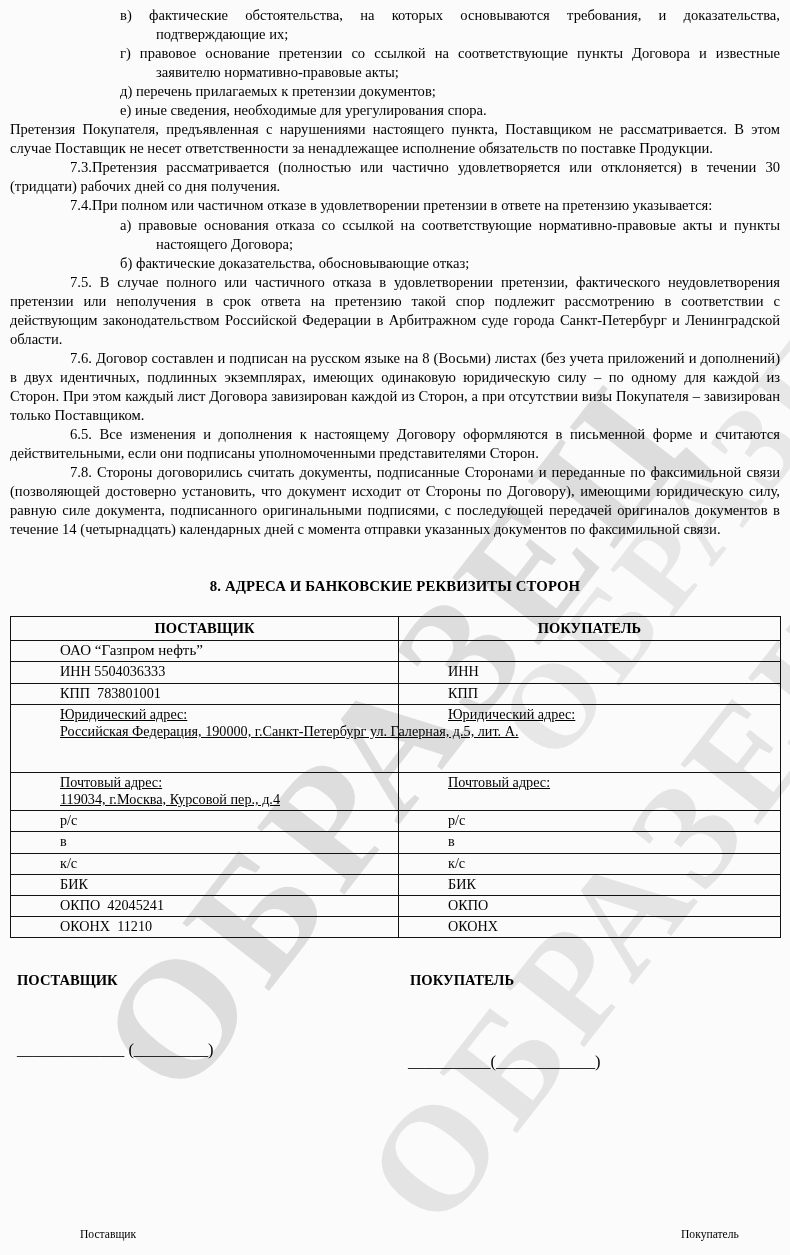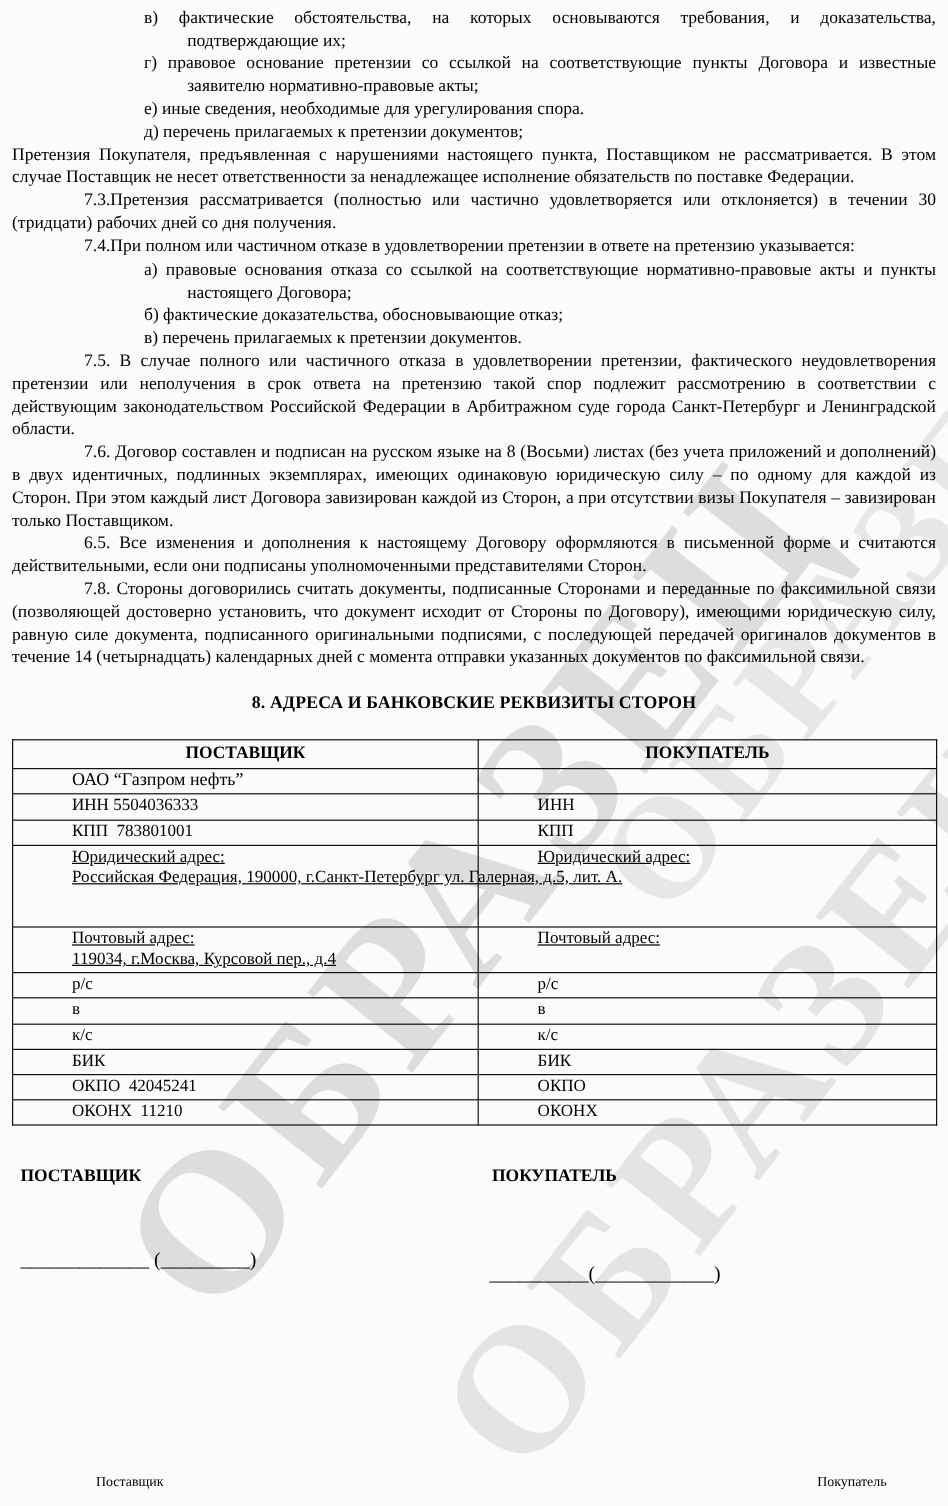--- a/index.html
+++ b/index.html
@@ -183,32 +183,31 @@
     <div class="wm wm-b">ОБРАЗЕЦ</div>
     <div class="wm wm-c">ОБРАЗЕЦ</div>
   </div>
 
   <div id="content">
 
     <div class="body-text">
 
       <p class="list-item">в) фактические обстоятельства, на которых основываются требования, и доказательства, подтверждающие их;</p>
       <p class="list-item">г) правовое основание претензии со ссылкой на соответствующие пункты Договора и известные заявителю нормативно-правовые акты;</p>
+      <p class="list-item">д) перечень прилагаемых к претензии документов;</p>
       <p class="list-item">е) иные сведения, необходимые для урегулирования спора.</p>
-      <p class="list-item">д) перечень прилагаемых к претензии документов;</p>
-
-      <p class="p-flush">Претензия Покупателя, предъявленная с нарушениями настоящего пункта, Поставщиком не рассматривается. В этом случае Поставщик не несет ответственности за ненадлежащее исполнение обязательств по поставке Федерации.</p>
+
+      <p class="p-flush">Претензия Покупателя, предъявленная с нарушениями настоящего пункта, Поставщиком не рассматривается. В этом случае Поставщик не несет ответственности за ненадлежащее исполнение обязательств по поставке Продукции.</p>
 
       <p class="p-indent">7.3.Претензия рассматривается (полностью или частично удовлетворяется или отклоняется) в течении 30 (тридцати) рабочих дней со дня получения.</p>
 
       <p class="p-indent">7.4.При полном или частичном отказе в удовлетворении претензии в ответе на претензию указывается:</p>
 
       <p class="list-item">а) правовые основания отказа со ссылкой на соответствующие нормативно-правовые акты и пункты настоящего Договора;</p>
       <p class="list-item">б) фактические доказательства, обосновывающие отказ;</p>
-      <p class="list-item">в) перечень прилагаемых к претензии документов.</p>
 
       <p class="p-indent">7.5. В случае полного или частичного отказа в удовлетворении претензии, фактического неудовлетворения претензии или неполучения в срок ответа на претензию такой спор подлежит рассмотрению в соответствии с действующим законодательством Российской Федерации в Арбитражном суде города Санкт-Петербург и Ленинградской области.</p>
       <p class="p-indent">7.6. Договор составлен и подписан на русском языке на  8 (Восьми) листах (без учета приложений и дополнений) в двух идентичных, подлинных экземплярах, имеющих одинаковую юридическую силу – по одному для каждой из Сторон. При этом каждый лист Договора завизирован каждой из Сторон, а при отсутствии визы Покупателя – завизирован только Поставщиком.</p>
       <p class="p-indent">6.5. Все изменения и дополнения к настоящему Договору оформляются в письменной форме и считаются действительными, если они подписаны уполномоченными представителями Сторон.</p>
       <p class="p-indent">7.8. Стороны договорились считать документы, подписанные Сторонами и переданные по факсимильной связи (позволяющей достоверно установить, что документ исходит от Стороны по Договору),  имеющими юридическую силу, равную силе документа, подписанного оригинальными подписями, с последующей передачей оригиналов документов в течение 14 (четырнадцать) календарных дней с момента отправки указанных документов по факсимильной связи.</p>
 
     </div>
 
     <div class="section-heading">8. АДРЕСА И БАНКОВСКИЕ РЕКВИЗИТЫ СТОРОН</div>
 

